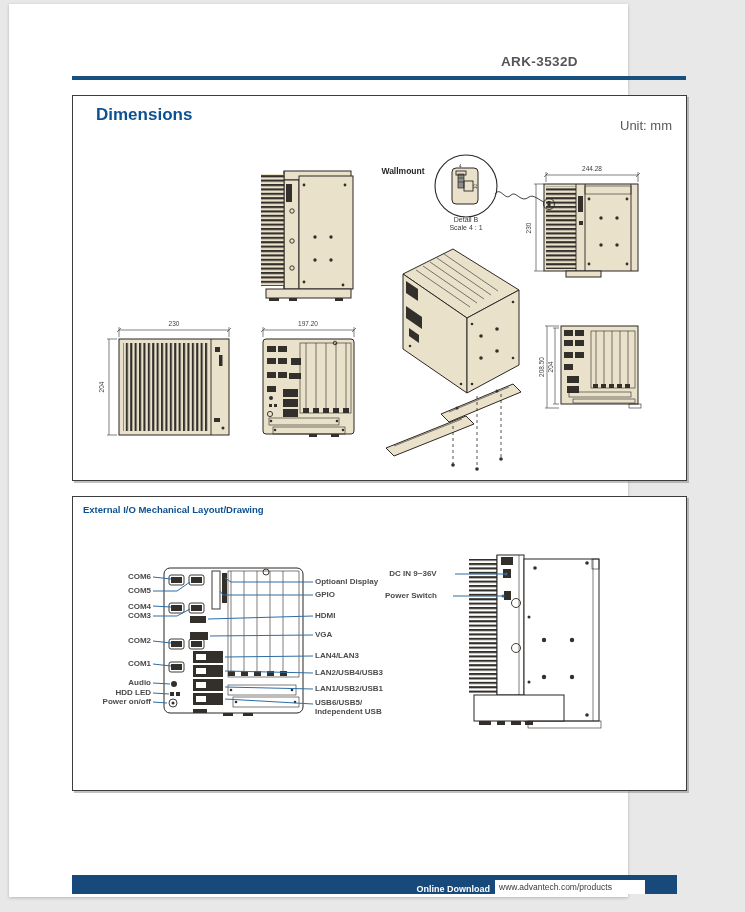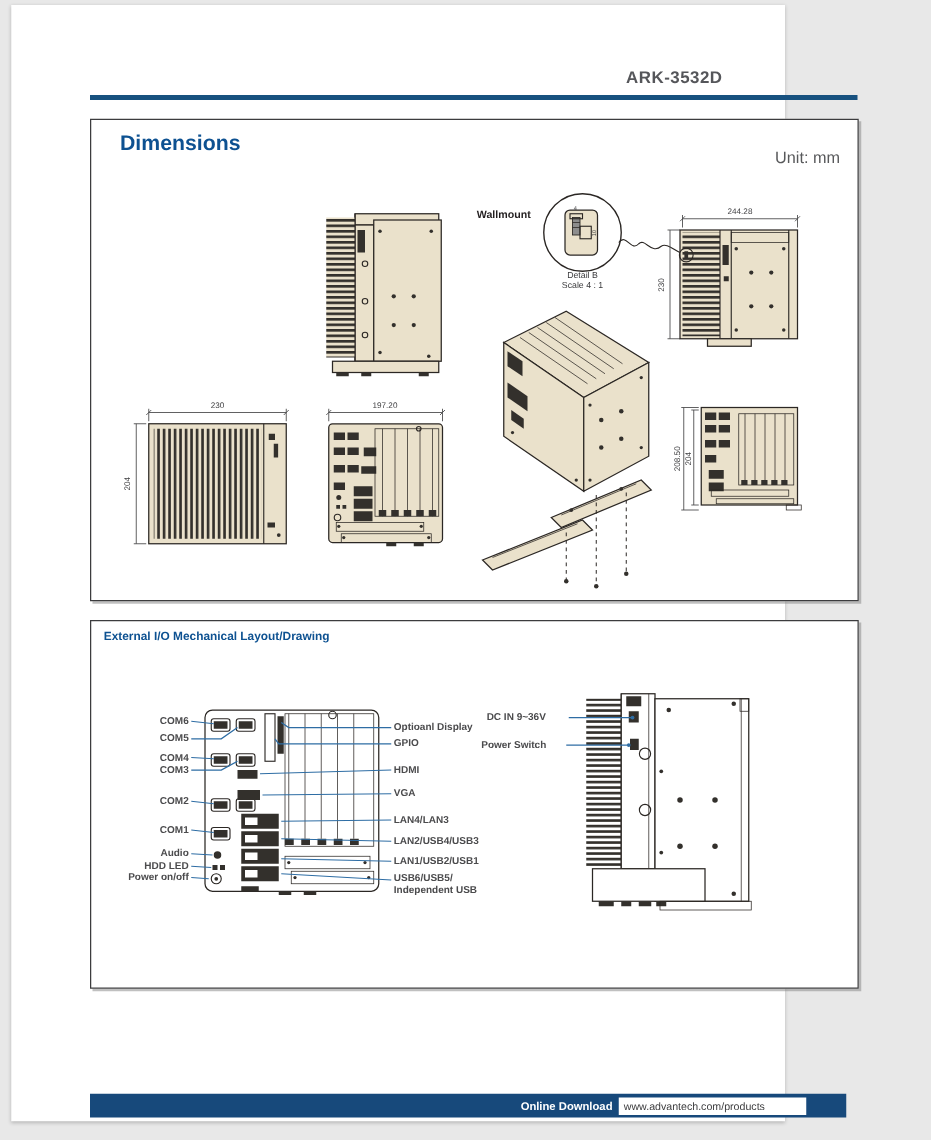--- a/index.html
+++ b/index.html
@@ -11,21 +11,21 @@
   .panel.dims{top:91px;width:613px;height:384px;}
   .panel.io{top:492px;width:613px;height:293px;}
   .dims-title{position:absolute;left:23px;top:9px;font-size:17px;font-weight:bold;color:#0d5191;}
   .unit{position:absolute;right:14px;top:22px;font-size:13px;color:#58595b;}
   .wallmount{position:absolute;left:280px;top:39px;width:100px;text-align:center;font-size:8.5px;font-weight:bold;color:#231f20;margin-top:31px;}
   .io-title{position:absolute;left:10px;top:7px;font-size:9.5px;font-weight:bold;color:#0d5191;}
   .lbl{position:absolute;font-size:8px;font-weight:bold;color:#4b4b4d;line-height:1.15;white-space:nowrap;}
   .lbl.r{text-align:right;width:70px;}
   .lbl.rw{text-align:center;width:80px;}
   .dsvg{position:absolute;left:0;top:0;}
-  .footer{position:absolute;left:63px;top:871px;width:605px;height:19px;background:#17497b;display:flex;align-items:center;justify-content:flex-end;}
+  .footer{position:absolute;left:63px;top:871px;width:605px;height:19px;background:#17497b;display:flex;align-items:flex-end;justify-content:flex-end;}
   .dl{color:#ffffff;font-size:9px;font-weight:bold;margin-right:5px;}
   .urlbox{background:#ffffff;font-size:8.5px;color:#3c3c3e;width:146px;height:14px;line-height:14px;padding-left:4px;margin-right:32px;overflow:hidden;}
   
   .ln{stroke:#2b2724;fill:none;stroke-width:.9;}
   .lnt{stroke:#2b2724;fill:none;stroke-width:.6;}
   .beige{fill:#eae1cb;stroke:#2b2724;stroke-width:1;}
   .white{fill:#ffffff;stroke:#2b2724;stroke-width:1;}
   .dark{fill:#33302c;stroke:none;}
   .dim{stroke:#4a4a4c;stroke-width:.7;fill:none;}
   .dimtx{font-family:"Liberation Sans",sans-serif;font-size:6.5px;fill:#3e3e40;}

